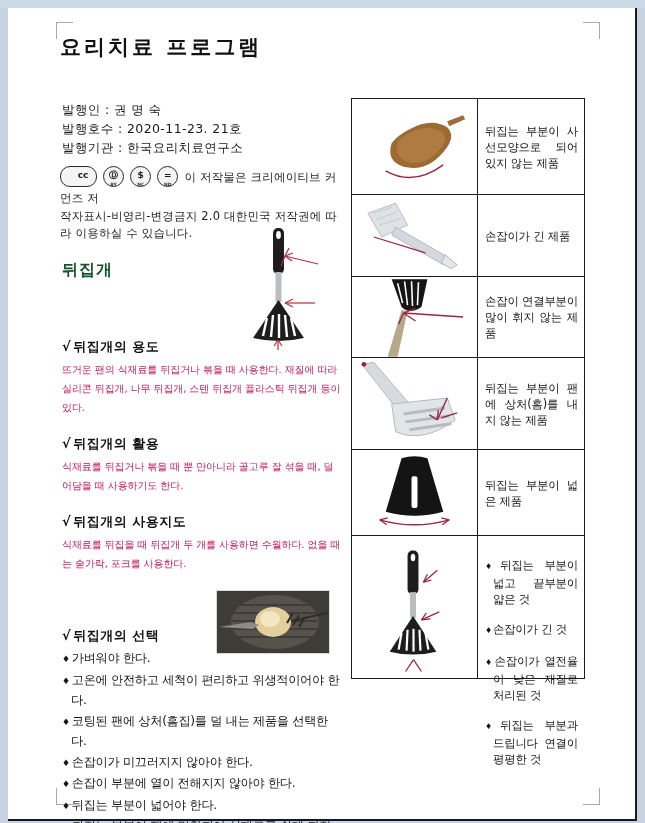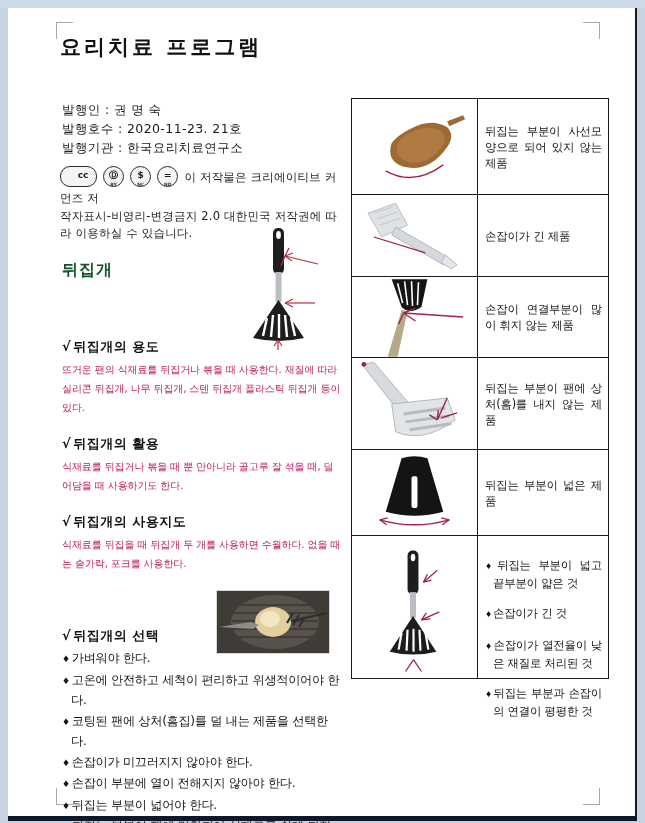--- a/index.html
+++ b/index.html
@@ -25,21 +25,21 @@
     width: 645px; height: 8px;
     background: #ccd9e6;
   }
   .page {
     position: absolute;
     left: 8px; top: 8px;
     width: 629px;
     height: 813px;
     background: #ffffff;
     border-right: 2px solid #1b1b1b;
-    border-bottom: 5px solid #0f172a;
+    border-bottom: 2px solid #0f172a;
     box-sizing: border-box;
   }
   
   .mark { position: absolute; width: 16px; height: 16px; }
   .mark.tl { border-left: 1px solid #a9a9a9; border-top: 1px solid #a9a9a9; left: 48px; top: 14px; }
   .mark.tr { border-right: 1px solid #a9a9a9; border-top: 1px solid #a9a9a9; left: 575px; top: 14px; }
   .mark.bl { border-left: 1px solid #a9a9a9; border-bottom: 1px solid #a9a9a9; left: 48px; top: 780px; }
   .mark.br { border-right: 1px solid #a9a9a9; border-bottom: 1px solid #a9a9a9; left: 575px; top: 780px; }
 
   .title {
@@ -161,21 +161,21 @@
     width: 112px; height: 62px;
     border: 1px solid #d8d8d8;
     background: #4a4743;
     overflow: hidden;
   }
 
   
   .table {
     position: absolute;
     left: 343px; top: 90px;
-    width: 258px;
+    width: 234px;
     border: 1px solid #1b1b1b;
     border-collapse: collapse;
     box-sizing: border-box;
   }
   .row {
     display: flex;
     border-bottom: 1px solid #1b1b1b;
     box-sizing: border-box;
   }
   .row:last-child { border-bottom: none; }
@@ -461,21 +461,21 @@
               <line x1="54" y1="136" x2="62" y2="124"></line>
               <line x1="62" y1="124" x2="70" y2="136"></line>
             </g>
           </svg>
         </div>
         <div class="cell-txt bullets-cell">
           <ul class="blist">
             <li>뒤집는 부분이 넓고 끝부분이 얇은 것</li>
             <li>손잡이가 긴 것</li>
             <li>손잡이가 열전율이 낮은 재질로 처리된 것</li>
-            <li>뒤집는 부분과 손잡이의 연결이 평평한 것</li>
+            <li>뒤집는 부분과 드립니다 연결이 평평한 것</li>
           </ul>
         </div>
       </div>
 
     </div>
 
 
   </div>
 </div>
 

